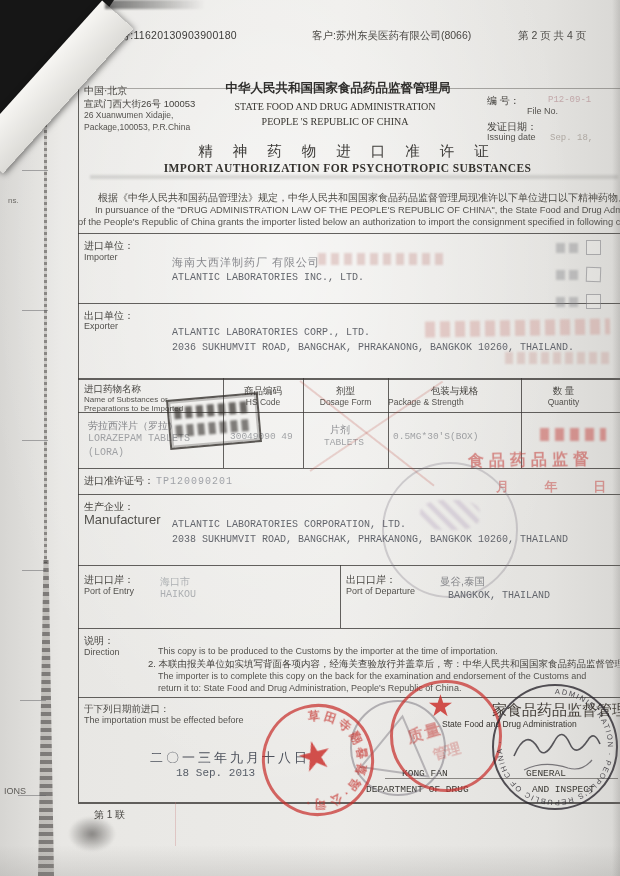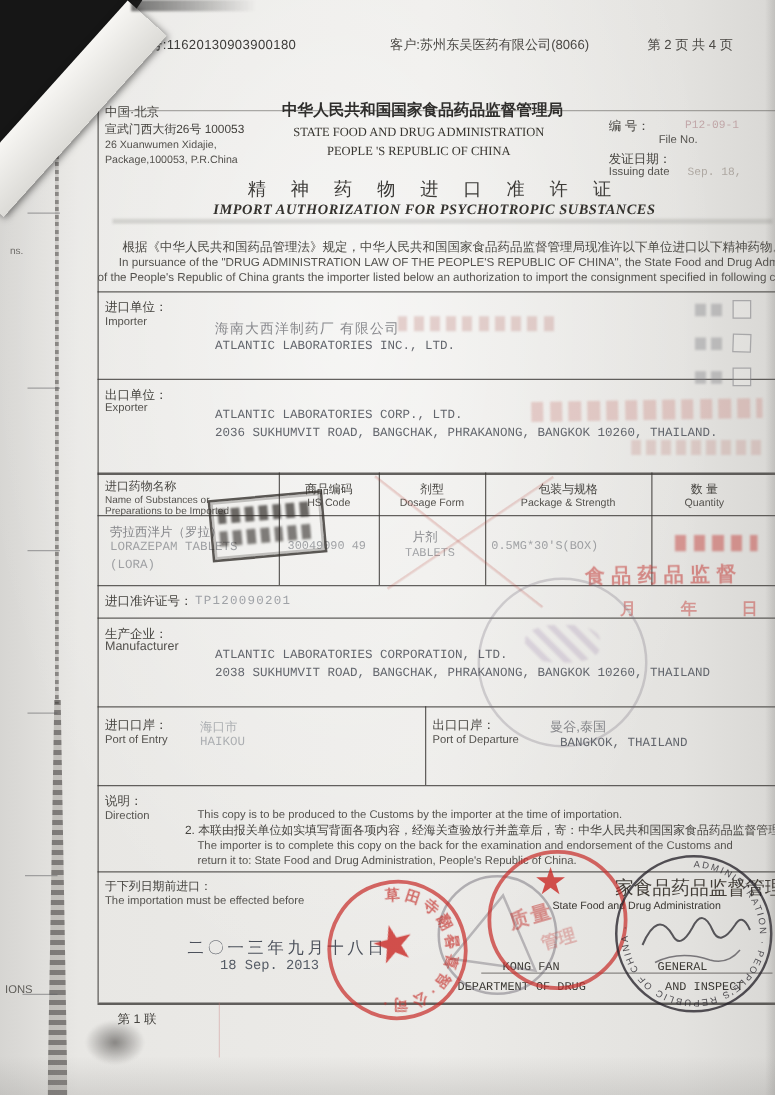--- a/index.html
+++ b/index.html
@@ -66,21 +66,21 @@
   <span class="t en serif" style="left:210px;top:116px;width:250px;text-align:center;font-size:10px;color:#37352f;">PEOPLE 'S REPUBLIC OF CHINA</span>
 
   <span class="t cn" style="left:487px;top:94px;font-size:10px;">编 号：</span>
   <span class="t mono" style="left:548px;top:95px;font-size:9px;color:rgba(168,120,126,.55);">P12-09-1</span>
   <span class="t en" style="left:487px;top:106px;font-size:9px;padding-left:40px;">File No.</span>
   <span class="t cn" style="left:487px;top:120px;font-size:10px;">发证日期：</span>
   <span class="t en" style="left:487px;top:132px;font-size:9px;">Issuing date</span>
   <span class="t mono" style="left:550px;top:133px;font-size:9px;color:rgba(140,130,122,.6);">Sep. 18,</span>
 
   <span class="t cn" style="left:185px;top:142px;width:325px;text-align:center;font-size:14.5px;letter-spacing:8px;color:#3d3b38;">精 神 药 物 进 口 准 许 证</span>
-  <span class="t serif" style="left:155px;top:162px;width:385px;text-align:center;font-size:11.5px;font-weight:bold;color:#34322e;letter-spacing:.4px;font-style:italic;">IMPORT AUTHORIZATION FOR PSYCHOTROPIC SUBSTANCES</span>
+  <span class="t serif" style="left:155px;top:162px;width:385px;text-align:center;font-size:11.5px;font-weight:bold;color:#34322e;letter-spacing:.4px;">IMPORT AUTHORIZATION FOR PSYCHOTROPIC SUBSTANCES</span>
 
   <div class="blob" style="left:90px;top:175px;width:528px;height:4px;background:rgba(120,118,114,.22);"></div>
 
   <span class="t cn" style="left:98px;top:191px;font-size:10px;color:#4c4a45;">根据《中华人民共和国药品管理法》规定，中华人民共和国国家食品药品监督管理局现准许以下单位进口以下精神药物。</span>
   <span class="t en" style="left:95px;top:205px;font-size:9.3px;">In pursuance of the "DRUG ADMINISTRATION LAW OF THE PEOPLE'S REPUBLIC OF CHINA", the State Food and Drug Administration</span>
   <span class="t en" style="left:78px;top:217px;font-size:9.3px;">of the People's Republic of China grants the importer listed below an authorization to import the consignment specified in following columns</span>
 
   <span class="t cn" style="left:84px;top:239px;font-size:10px;">进口单位：</span>
   <span class="t en" style="left:84px;top:252px;font-size:9px;">Importer</span>
   <span class="t typed-cn" style="left:172px;top:255px;font-size:11px;letter-spacing:1px;">海南大西洋制药厂 有限公司</span>
@@ -101,21 +101,21 @@
   <div class="blob" style="left:505px;top:352px;width:105px;height:12px;background:repeating-linear-gradient(90deg,rgba(190,125,118,.26) 0 8px,transparent 8px 12px);"></div>
 
   <span class="t cn" style="left:84px;top:383px;font-size:9.5px;">进口药物名称</span>
   <span class="t en" style="left:84px;top:395px;font-size:8px;">Name of Substances or</span>
   <span class="t en" style="left:84px;top:404px;font-size:8px;">Preparations to be Imported</span>
   <span class="t cn" style="left:223px;top:385px;width:80px;text-align:center;font-size:9.5px;">商品编码</span>
   <span class="t en" style="left:223px;top:397px;width:80px;text-align:center;font-size:8.5px;">HS Code</span>
   <span class="t cn" style="left:303px;top:385px;width:85px;text-align:center;font-size:9.5px;">剂型</span>
   <span class="t en" style="left:303px;top:397px;width:85px;text-align:center;font-size:8.5px;">Dosage Form</span>
   <span class="t cn" style="left:388px;top:385px;width:133px;text-align:center;font-size:9.5px;">包装与规格</span>
-  <span class="t en" style="left:388px;top:397px;width:133px;text-align:center;font-size:8.5px;">Package &amp; Strength</span>
+  <span class="t en" style="left:388px;top:397px;width:133px;font-size:8.5px;">Package &amp; Strength</span>
   <span class="t cn" style="left:521px;top:385px;width:85px;text-align:center;font-size:9.5px;">数 量</span>
   <span class="t en" style="left:521px;top:397px;width:85px;text-align:center;font-size:8.5px;">Quantity</span>
 
   <span class="t typed-cn" style="left:88px;top:419px;font-size:10px;">劳拉西泮片（罗拉）</span>
   <span class="t mono faded" style="left:88px;top:433px;font-size:10px;">LORAZEPAM TABLETS</span>
   <span class="t mono faded" style="left:88px;top:447px;font-size:10px;">(LORA)</span>
   <span class="t mono faded" style="left:230px;top:431px;font-size:9.5px;">30049090 49</span>
   <span class="t typed-cn" style="left:330px;top:423px;font-size:10px;">片剂</span>
   <span class="t mono faded" style="left:324px;top:437px;font-size:9.5px;">TABLETS</span>
   <span class="t mono faded" style="left:393px;top:431px;font-size:9.5px;">0.5MG*30'S(BOX)</span>
@@ -129,21 +129,21 @@
   <div style="position:absolute;left:310px;top:470px;width:160px;height:2px;background:rgba(185,70,60,.2);transform:rotate(-34deg);transform-origin:left;filter:blur(.5px);"></div>
 
   <div class="blob" style="left:540px;top:428px;width:66px;height:13px;background:repeating-linear-gradient(90deg,rgba(193,52,48,.45) 0 9px,transparent 9px 15px);"></div>
   <span class="redtxt" style="left:468px;top:450px;font-size:16px;letter-spacing:5px;transform:rotate(-1deg);">食品药品监督</span>
   <span class="redtxt" style="left:496px;top:478px;font-size:13px;letter-spacing:16px;opacity:.85;">月  年  日</span>
 
   <span class="t cn" style="left:84px;top:474px;font-size:10px;">进口准许证号：</span>
   <span class="t mono" style="left:156px;top:476px;font-size:10px;color:rgba(92,98,110,.55);letter-spacing:1px;">TP120090201</span>
 
   <span class="t cn" style="left:84px;top:500px;font-size:10px;">生产企业：</span>
-  <span class="t en" style="left:84px;top:512px;font-size:10px;">Manufacturer</span>
+  <span class="t en" style="left:84px;top:512px;font-size:13px;">Manufacturer</span>
   <span class="t mono" style="left:172px;top:519px;font-size:10px;">ATLANTIC LABORATORIES CORPORATION, LTD.</span>
   <span class="t mono" style="left:172px;top:534px;font-size:10px;">2038 SUKHUMVIT ROAD, BANGCHAK, PHRAKANONG, BANGKOK 10260, THAILAND</span>
 
   <div style="position:absolute;left:382px;top:462px;width:132px;height:132px;border-radius:50%;border:2px solid rgba(118,110,124,.28);"></div>
   <div class="blob" style="left:420px;top:500px;width:60px;height:30px;background:repeating-linear-gradient(45deg,rgba(130,95,150,.18) 0 5px,transparent 5px 11px);border-radius:40%;"></div>
 
   <span class="t cn" style="left:84px;top:573px;font-size:10px;">进口口岸：</span>
   <span class="t en" style="left:84px;top:586px;font-size:9px;">Port of Entry</span>
   <span class="t" style="left:160px;top:575px;font-size:10px;color:rgba(82,88,100,.42);">海口市</span>
   <span class="t mono" style="left:160px;top:589px;font-size:10px;color:rgba(82,88,100,.42);">HAIKOU</span>

